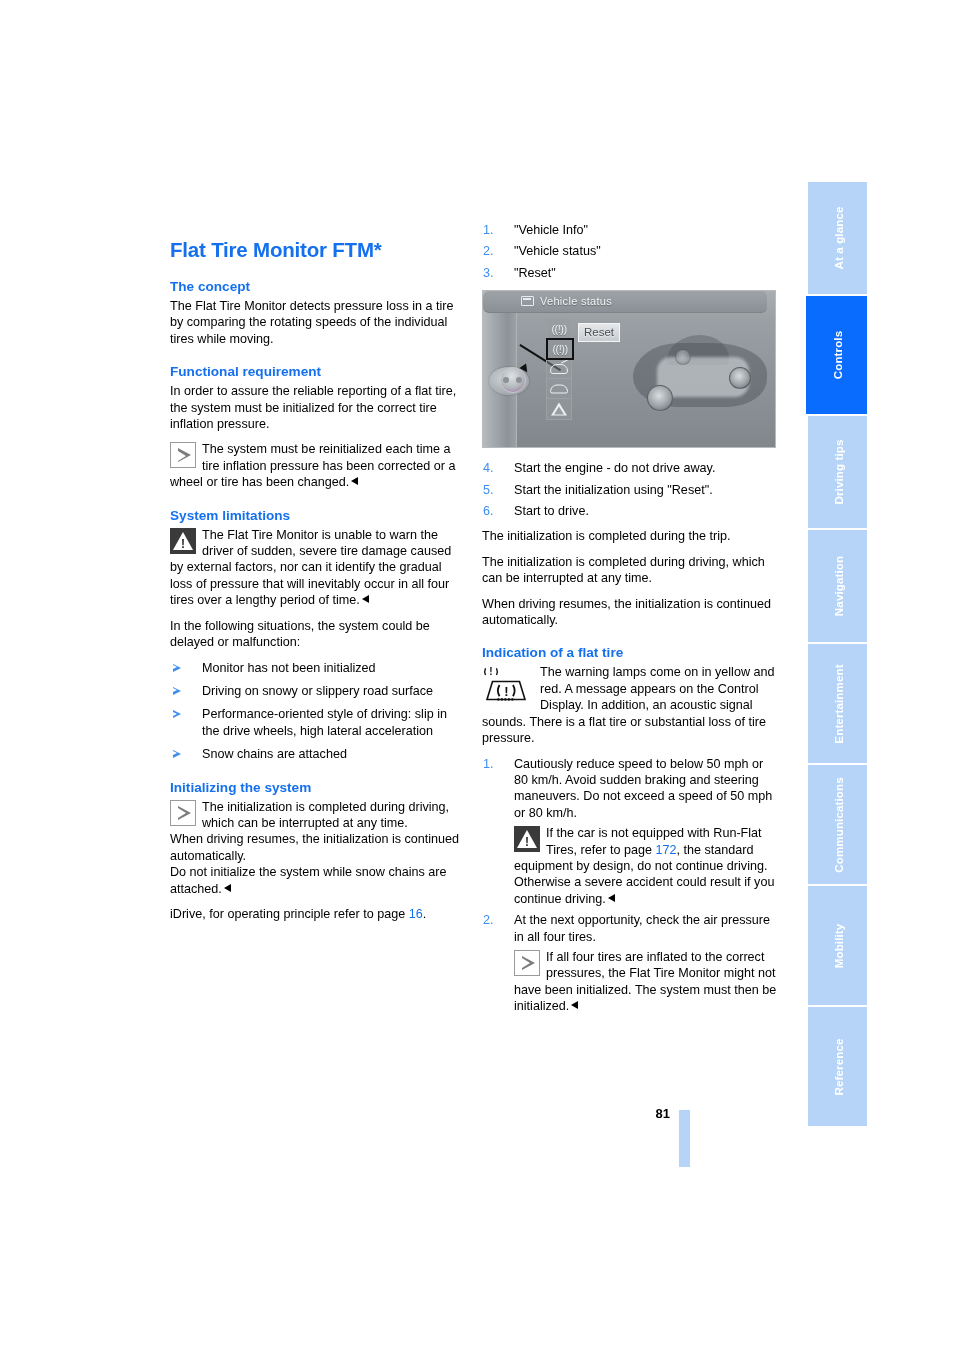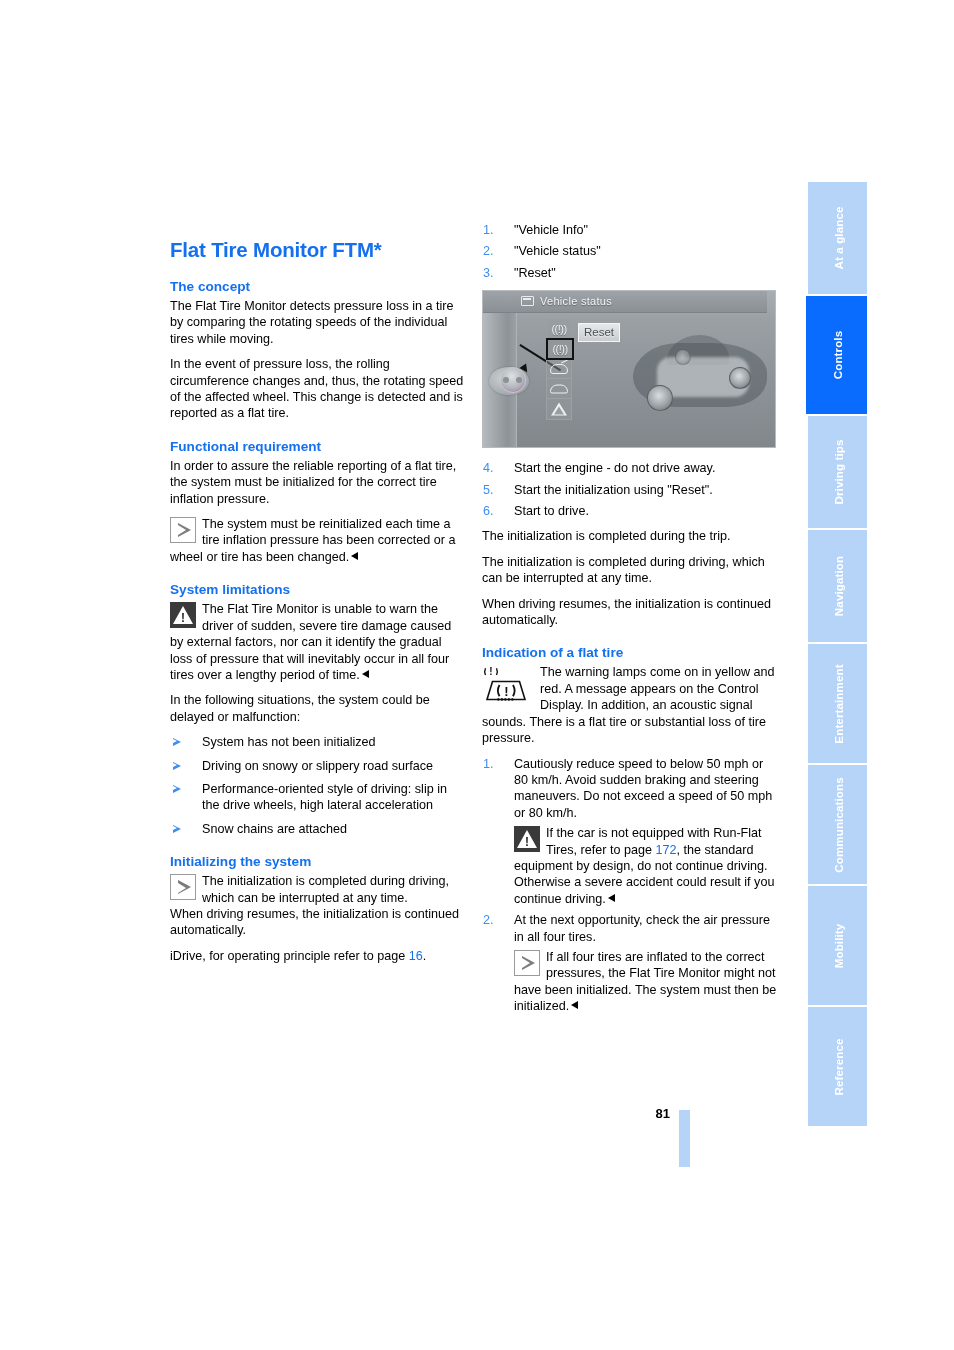--- a/index.html
+++ b/index.html
@@ -202,20 +202,21 @@
     left: 0; top: 0; right: 0; bottom: 0;
     background:
       linear-gradient(to bottom, #a9aeb2 0%, #9aa0a4 18%, #8e9499 55%, #82878c 100%);
   }
   .idrive-header {
     position: absolute;
     left: 0; top: 0; right: 8px;
     height: 21px;
     background: linear-gradient(to bottom, #9ea3a8, #8a9095);
     border-bottom: 1px solid #7d8286;
+    border-radius: 6px;
   }
   .idrive-header .hdr-icon {
     position: absolute;
     left: 38px; top: 5px;
     width: 13px; height: 10px;
     border: 1.4px solid #e9ecee;
     border-radius: 1px;
     box-sizing: border-box;
   }
   .idrive-header .hdr-icon::after {
@@ -482,21 +483,20 @@
 <body>
 
 <div class="page">
 
   <div class="col col-left">
 
     <h1 class="chapter-title">Flat Tire Monitor FTM*</h1>
 
     <h2 class="section-title first">The concept</h2>
     <p class="para">The Flat Tire Monitor detects pressure loss in a tire by comparing the rotating speeds of the individual tires while moving.</p>
-    <p class="para">In the event of pressure loss, the rolling circumference changes and, thus, the rotating speed of the affected wheel. This change is detected and is reported as a flat tire.</p>
 
     <h2 class="section-title">Functional requirement</h2>
     <p class="para">In order to assure the reliable reporting of a flat tire, the system must be initialized for the correct tire inflation pressure.</p>
 
     <div class="notebox">
       <span class="icon icon-note"></span>
       <p><span>The system must be reinitialized each time a tire inflation pressure has been corrected or a wheel or tire has been changed.</span><span class="endmark"></span></p>
     </div>
 
     <h2 class="section-title">System limitations</h2>
@@ -504,32 +504,33 @@
     <div class="notebox">
       <span class="icon icon-warn">
           <span class="bang">!</span>
         </span>
       <p><span>The Flat Tire Monitor is unable to warn the driver of sudden, severe tire damage caused by external factors, nor can it identify the gradual loss of pressure that will inevitably occur in all four tires over a lengthy period of time.</span><span class="endmark"></span></p>
     </div>
 
     <p class="para">In the following situations, the system could be delayed or malfunction:</p>
 
     <ul class="tri-list">
-      <li><span class="tri"></span><span>System has not been initialized</span></li>
+      <li><span class="tri"></span><span>Monitor has not been initialized</span></li>
       <li><span class="tri"></span><span>Driving on snowy or slippery road surface</span></li>
       <li><span class="tri"></span><span>Performance-oriented style of driving: slip in the drive wheels, high lateral acceleration</span></li>
       <li><span class="tri"></span><span>Snow chains are attached</span></li>
     </ul>
 
     <h2 class="section-title">Initializing the system</h2>
 
     <div class="notebox">
       <span class="icon icon-note"></span>
       <p><span>The initialization is completed during driving, which can be interrupted at any time.</span></p>
       <p><span>When driving resumes, the initialization is continued automatically.</span></p>
+      <p><span>Do not initialize the system while snow chains are attached.</span><span class="endmark"></span></p>
     </div>
 
     <p class="para"><span>iDrive, for operating principle refer to page </span><span class="blue-ref">16</span><span>.</span></p>
 
   </div>
 
   <div class="col col-right">
 
     <ol class="num-list">
       <li><span class="num">1.</span><span>"Vehicle Info"</span></li>

